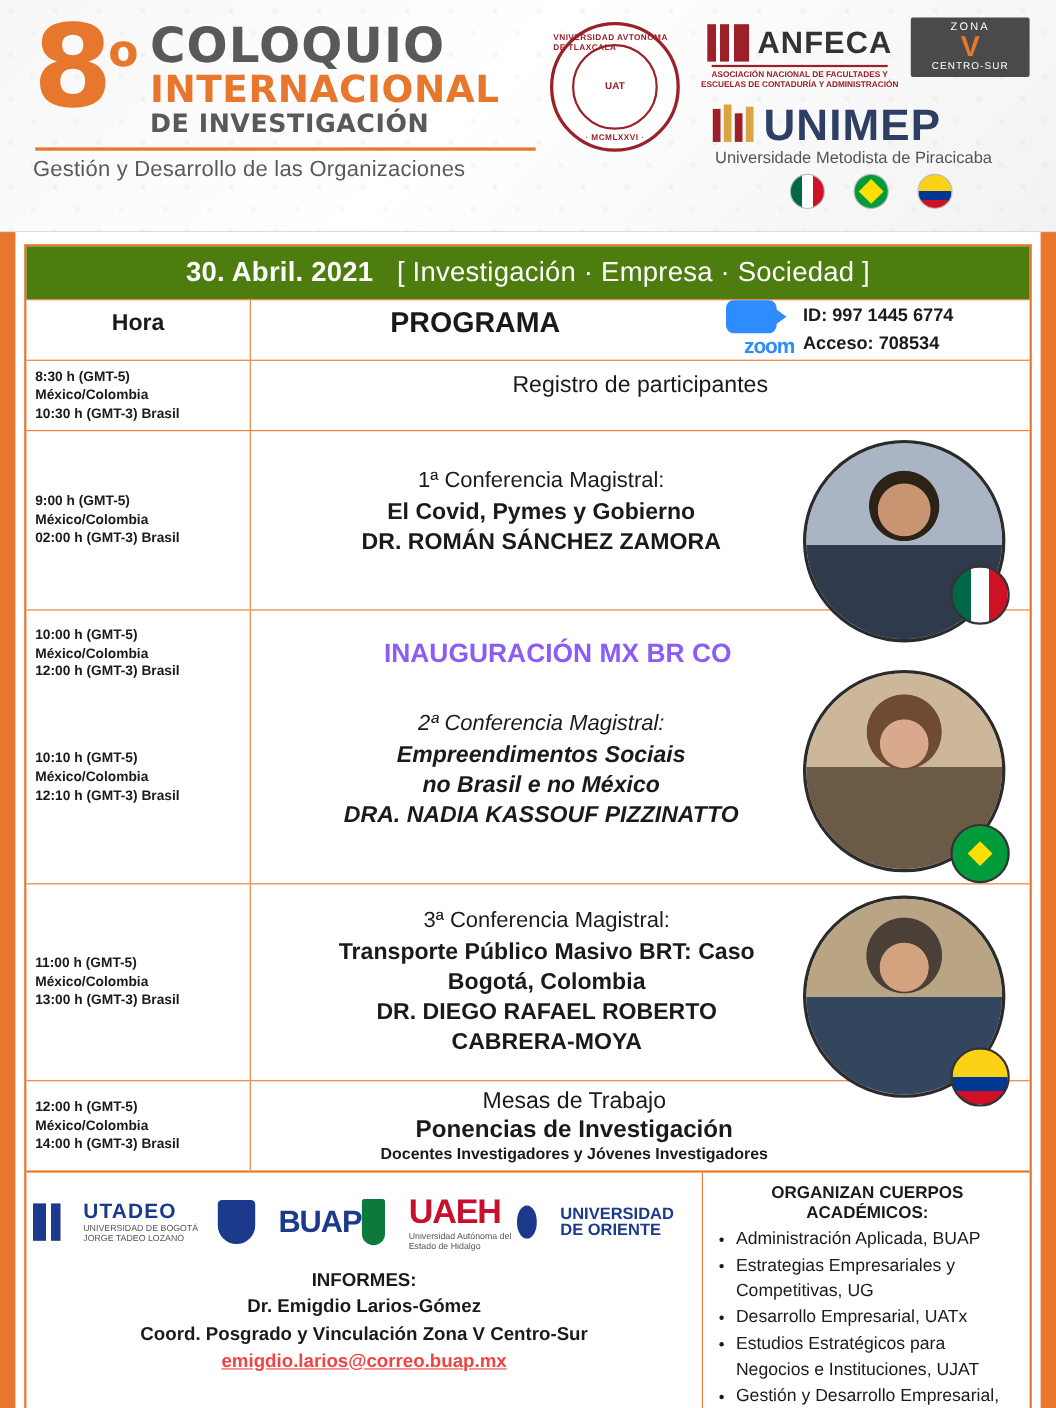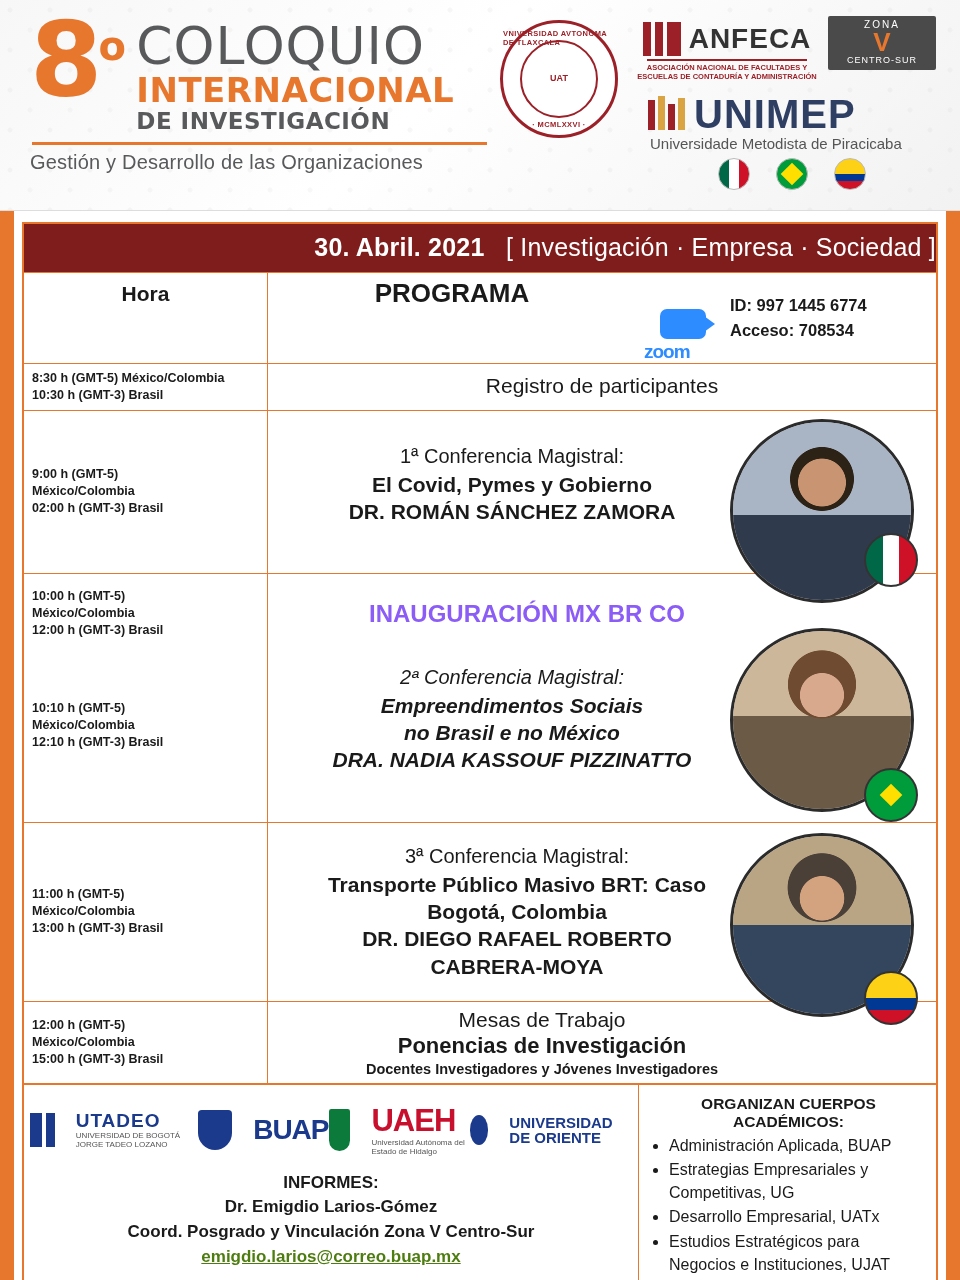--- a/index.html
+++ b/index.html
@@ -34,21 +34,21 @@
     opacity:.7;
   }
   .logo-left{position:absolute;left:30px;top:14px;width:470px;}
   .big8{
     font-size:104px;line-height:.9;font-weight:bold;color:#E8772E;
     font-family:"DejaVu Sans",sans-serif;letter-spacing:-4px;
     display:inline-block;vertical-align:top;
   }
   .big8 sup{font-size:40px;vertical-align:super;letter-spacing:0;}
   .title-block{display:inline-block;vertical-align:top;margin-left:6px;padding-top:6px;}
-  .t1{font-size:52px;font-weight:normal;color:#58595B;letter-spacing:1px;line-height:1.02;font-family:"DejaVu Sans",sans-serif;}
+  .t1{font-size:44px;font-weight:bold;color:#58595B;letter-spacing:1px;line-height:1.02;font-family:"DejaVu Sans",sans-serif;}
   .t2{font-size:34px;font-weight:bold;color:#E8772E;letter-spacing:.5px;line-height:1.05;font-family:"DejaVu Sans",sans-serif;}
   .t3{font-size:23px;font-weight:bold;color:#58595B;letter-spacing:.5px;line-height:1.1;font-family:"DejaVu Sans",sans-serif;}
   .rule{height:3px;background:#E8772E;width:455px;margin:8px 0 6px 2px;}
   .t4{font-size:20px;color:#58595B;letter-spacing:.2px;}
 
   
   .seal{
     position:absolute;left:500px;top:20px;width:118px;height:118px;border-radius:50%;
     border:3px solid #9B2027;box-sizing:border-box;
     display:flex;align-items:center;justify-content:center;
@@ -99,35 +99,35 @@
   .br::after{content:"";position:absolute;left:50%;top:50%;width:16px;height:16px;background:#FEDF00;transform:translate(-50%,-50%) rotate(45deg);}
   .br .globe{position:absolute;left:50%;top:50%;width:9px;height:9px;border-radius:50%;background:#002776;transform:translate(-50%,-50%);}
   .co{background:linear-gradient(180deg,#FCD116 0 50%,#003893 50% 75%,#CE1126 75% 100%);}
 
   
   .table-wrap{
     position:absolute;left:22px;top:222px;width:916px;
     border:2px solid #E8772E;box-sizing:border-box;background:#fff;
   }
   .band{
-    background:#7f1d1d;color:#fff;text-align:right;
+    background:#4d7c0f;color:#fff;text-align:center;
     font-size:25px;font-weight:bold;padding:9px 0 10px;letter-spacing:.2px;
   }
   .band .light{font-weight:normal;}
   .row{display:flex;border-top:1px solid #E8772E;}
   .cell-time{
-    width:244px;box-sizing:border-box;padding:6px 8px;
+    width:204px;box-sizing:border-box;padding:6px 8px;
     border-right:1px solid #E8772E;font-size:12.5px;line-height:1.35;
     display:flex;flex-direction:column;justify-content:center;font-weight:bold;
   }
   .cell-main{flex:1;box-sizing:border-box;padding:6px 10px;position:relative;}
   .hdr-hora{font-size:21px;font-weight:bold;text-align:center;padding:7px 0;}
   .hdr-prog{font-size:26px;font-weight:bold;text-align:center;padding:5px 0;}
   .zoomcell{width:300px;display:flex;align-items:center;gap:8px;box-sizing:border-box;padding-left:8px;}
-  .zoom-logo{width:78px;text-align:left;margin-top:36px;}
+  .zoom-logo{width:78px;text-align:right;}
   .zoom-cam{
     width:46px;height:30px;background:#2D8CFF;border-radius:7px;position:relative;margin:0 auto;
   }
   .zoom-cam::after{
     content:"";position:absolute;right:-9px;top:7px;border-style:solid;
     border-width:8px 0 8px 11px;border-color:transparent transparent transparent #2D8CFF;
   }
   .zoom-word{color:#2D8CFF;font-size:19px;font-weight:bold;letter-spacing:-1px;margin-top:2px;}
   .zoom-info{font-size:16.5px;font-weight:bold;line-height:1.5;}
   .reg-text{font-size:21px;text-align:center;padding-top:10px;}
@@ -183,21 +183,21 @@
   .utadeo .box{width:40px;height:34px;background:linear-gradient(90deg,#1B3A8C 0 12px,#fff 12px 16px,#1B3A8C 16px 28px,#fff 28px 31px,#1B3A8C 31px 40px);}
   .utadeo .t{font-size:19px;font-weight:bold;color:#1B3A8C;letter-spacing:1px;}
   .buap .shield{width:34px;height:40px;background:#1B3A8C;border-radius:4px 4px 18px 18px;}
   .buap .t{font-size:28px;font-weight:bold;color:#1B3A8C;letter-spacing:-1px;}
   .uaeh .shield{width:36px;height:42px;background:#0B7A3B;border-radius:4px 4px 18px 18px;}
   .uaeh .t{font-size:31px;font-weight:bold;color:#C8102E;letter-spacing:-1px;}
   .udo .dot{width:30px;height:30px;border-radius:50%;background:#1B3A8C;}
   .udo .t{font-size:15px;font-weight:bold;color:#1B3A8C;line-height:1.0;}
   .informes{text-align:center;margin-top:6px;font-size:17px;line-height:1.45;font-weight:bold;}
   .informes .lbl{font-weight:bold;}
-  .mail{color:#4d7c0f;text-decoration:underline;font-weight:bold;}
+  .mail{color:#ef4444;text-decoration:underline;font-weight:bold;}
   .org-title{font-size:15.5px;font-weight:bold;text-align:center;margin-bottom:3px;}
   .org-list{margin:0;padding-left:20px;font-size:16px;line-height:1.45;}
   .org-list li{margin-bottom:1px;}
 </style>
 </head>
 <body>
 
 <div class="rail left"></div>
 <div class="rail right"></div>
 
@@ -345,21 +345,21 @@
         <span class="face"></span>
       </div>
       <span class="ph-flag co" style="right:18px;bottom:-24px;"></span>
     </div>
   </div>
 
   <div class="row">
     <div class="cell-time">
       <span>12:00 h (GMT-5)</span>
       <span>México/Colombia</span>
-      <span>15:00 h (GMT-3)  Brasil</span>
+      <span>14:00 h (GMT-3)  Brasil</span>
     </div>
     <div class="cell-main">
       <div class="mesas" style="padding-right:120px;">
         <div class="m1">Mesas de Trabajo</div>
         <div class="m2">Ponencias de Investigación</div>
         <div class="m3">Docentes Investigadores y Jóvenes Investigadores</div>
       </div>
     </div>
   </div>
 

